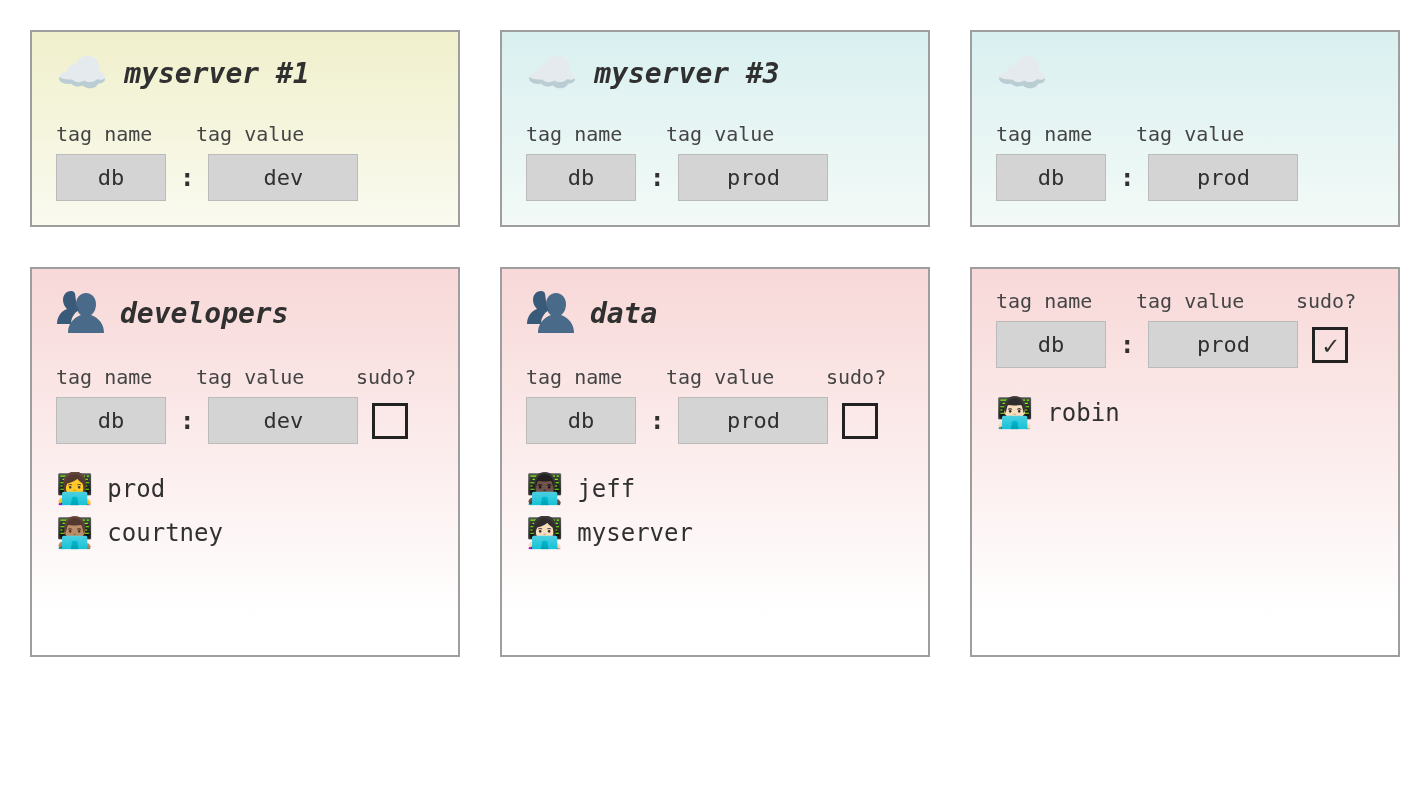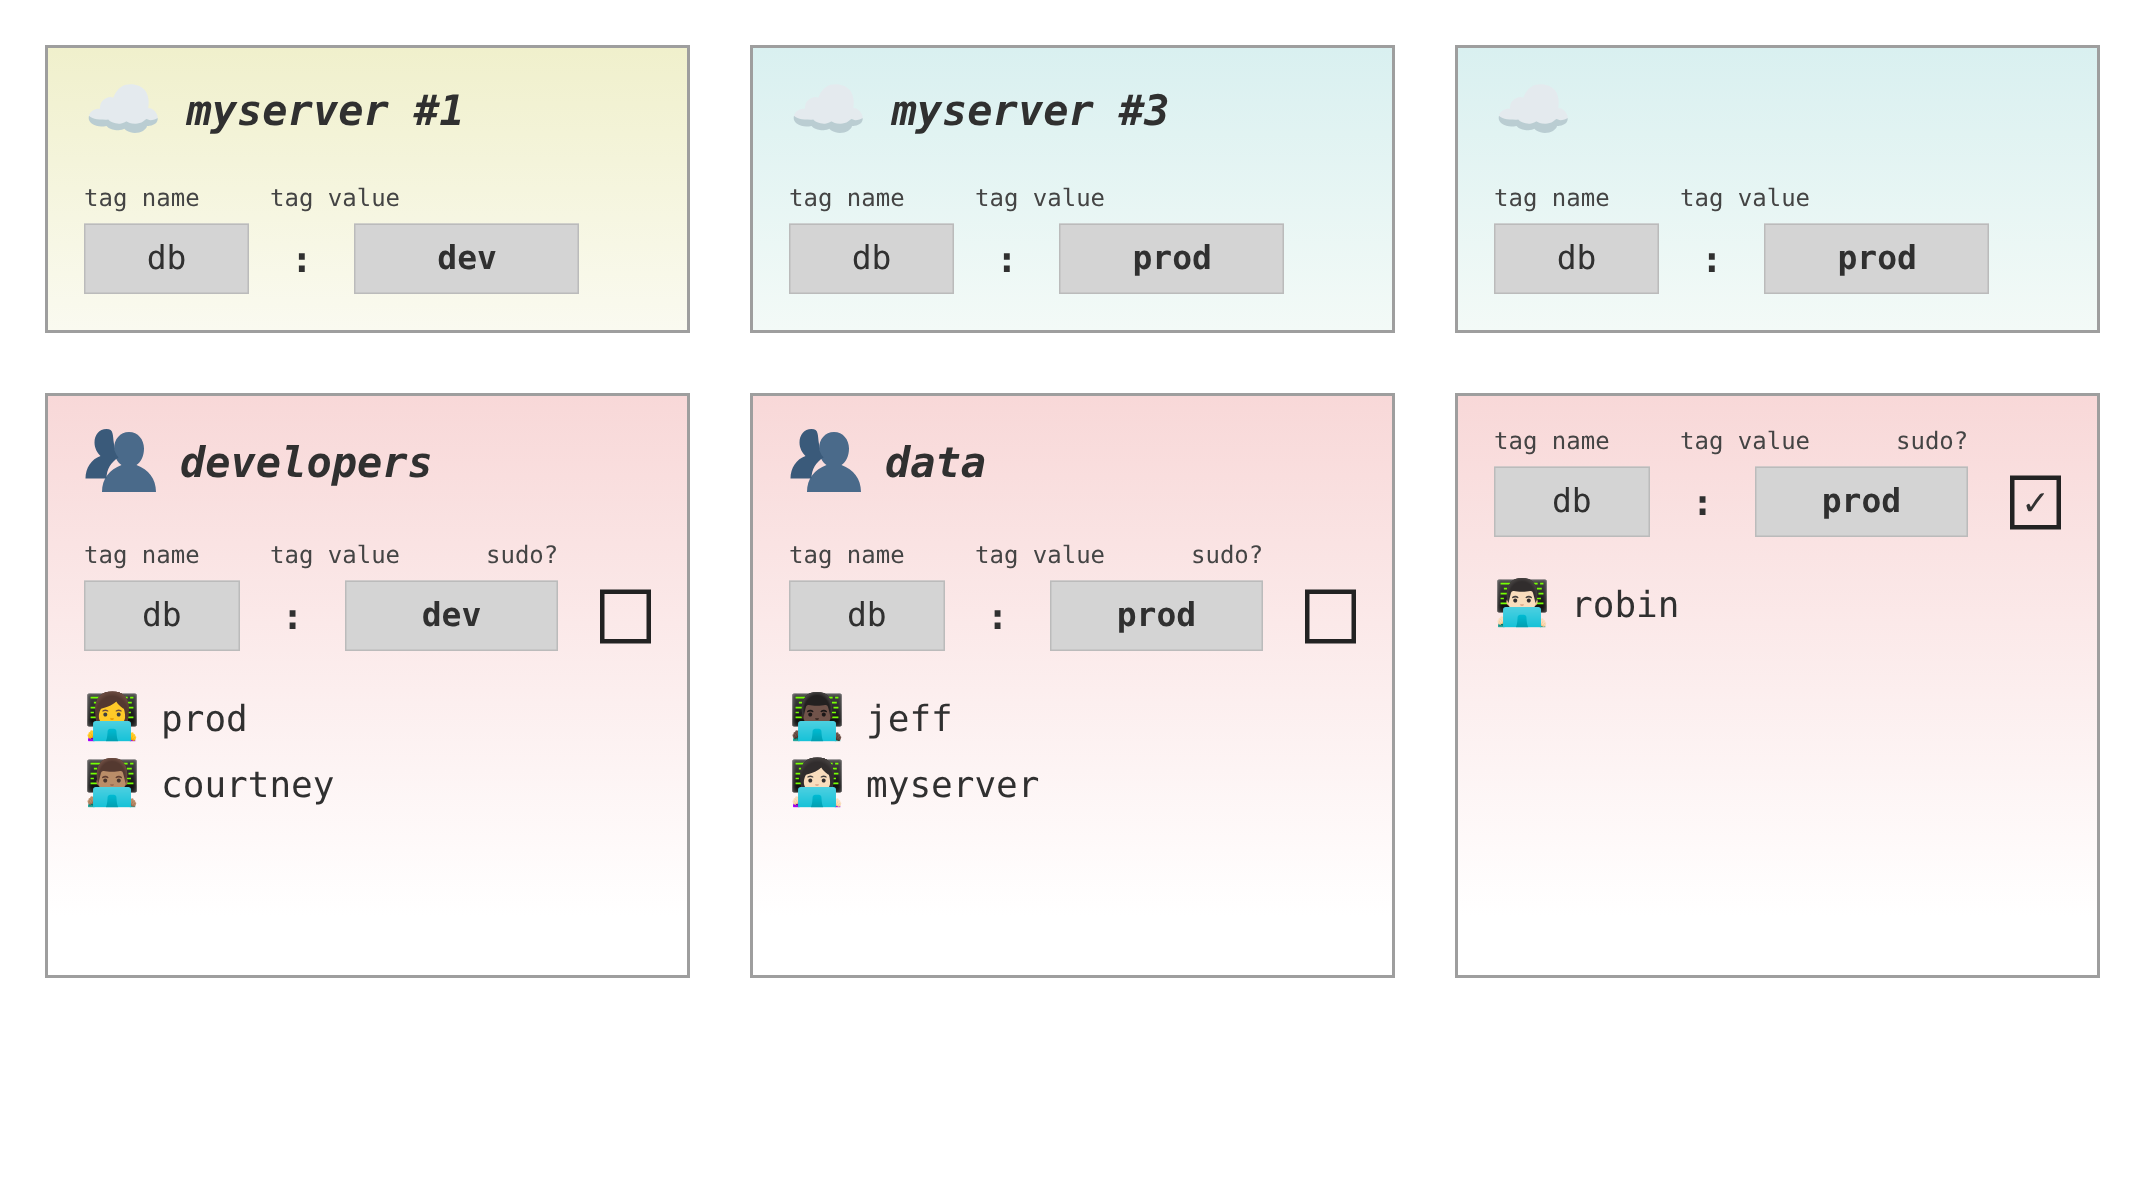--- a/index.html
+++ b/index.html
@@ -41,43 +41,43 @@
   .title-row .icon { font-size: 42px; line-height: 1; }
   .title-row .icon svg { width: 48px; height: 48px; display:block; }
   .title-row .title {
     font-size: 28px;
     font-weight: 700;
     color: #303030;
     font-style: italic;
   }
   .labels-row {
     display: flex;
-    gap: 4px;
-    font-size: 16px;
+    gap: 20px;
+    font-size: 20px;
     color: #444;
     margin-bottom: 8px;
   }
   .labels-row .lbl-name { width: 120px; }
   .labels-row .lbl-value { width: 140px; }
   .labels-row .lbl-sudo { width: 70px; }
   .tag-row {
     display: flex;
     align-items: center;
-    gap: 28px;
+    gap: 14px;
   }
   .chip {
     background: #d4d4d4;
     border: 1px solid #bbb;
     text-align: center;
     font-size: 22px;
     color: #303030;
     padding: 10px 0;
   }
   .chip.name { width: 110px; }
-  .chip.value { width: 150px; font-weight: bold; }
+  .chip.value { width: 150px; }
   .colon { font-size: 24px; color:#303030; font-weight:600; }
   .checkbox {
     width: 36px; height: 36px;
     border: 3px solid #222;
     display:flex; align-items:center; justify-content:center;
     font-size: 26px; line-height:1;
   }
   .members {
     margin-top: 30px;
     display:flex;

